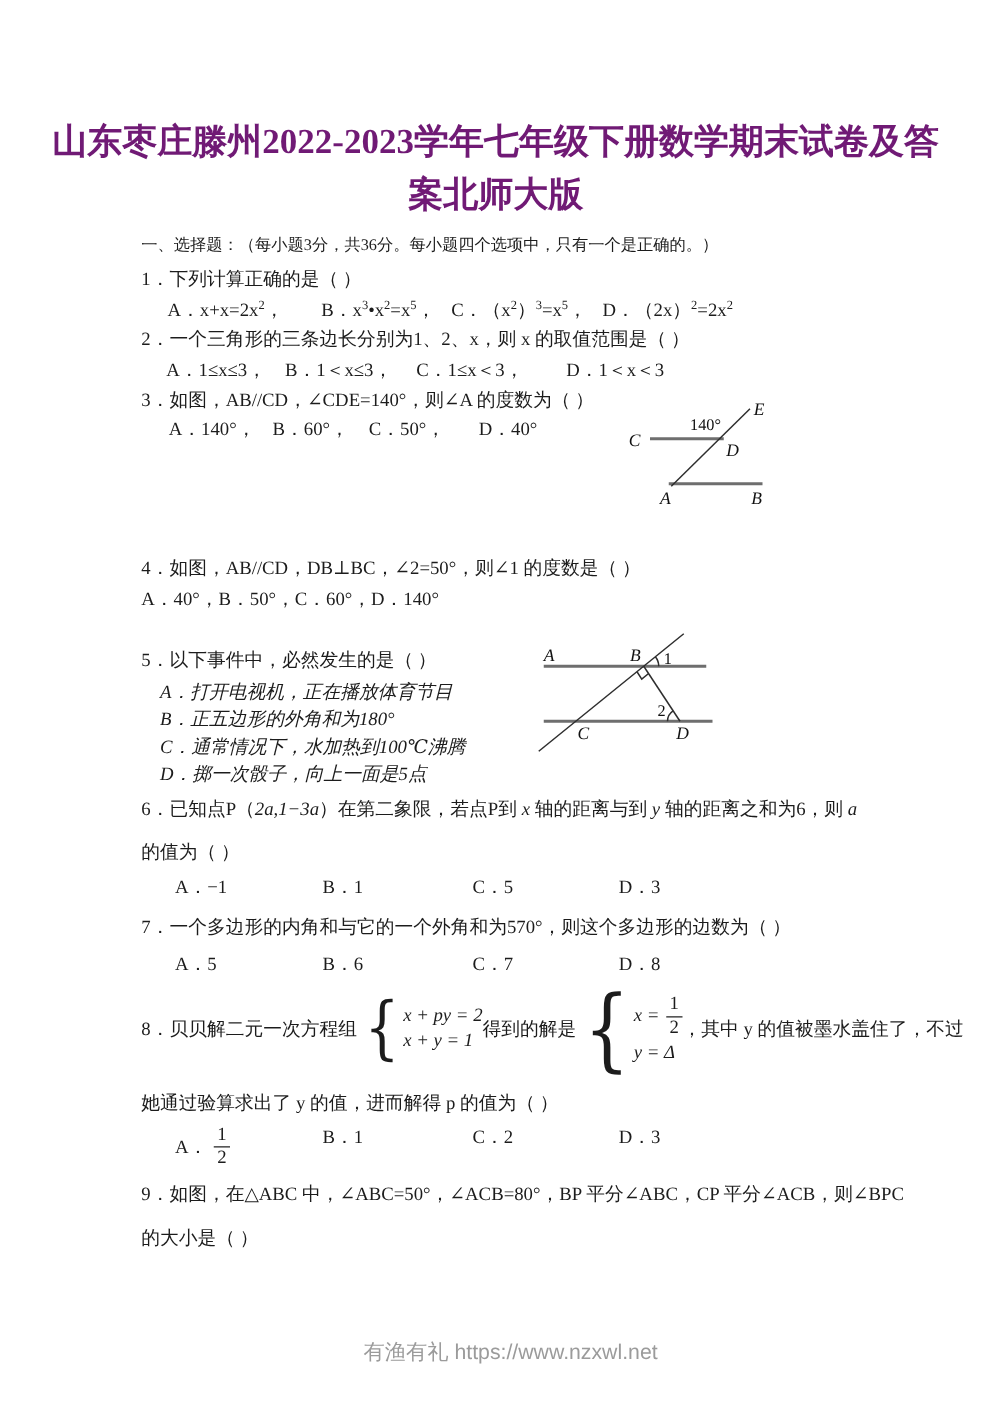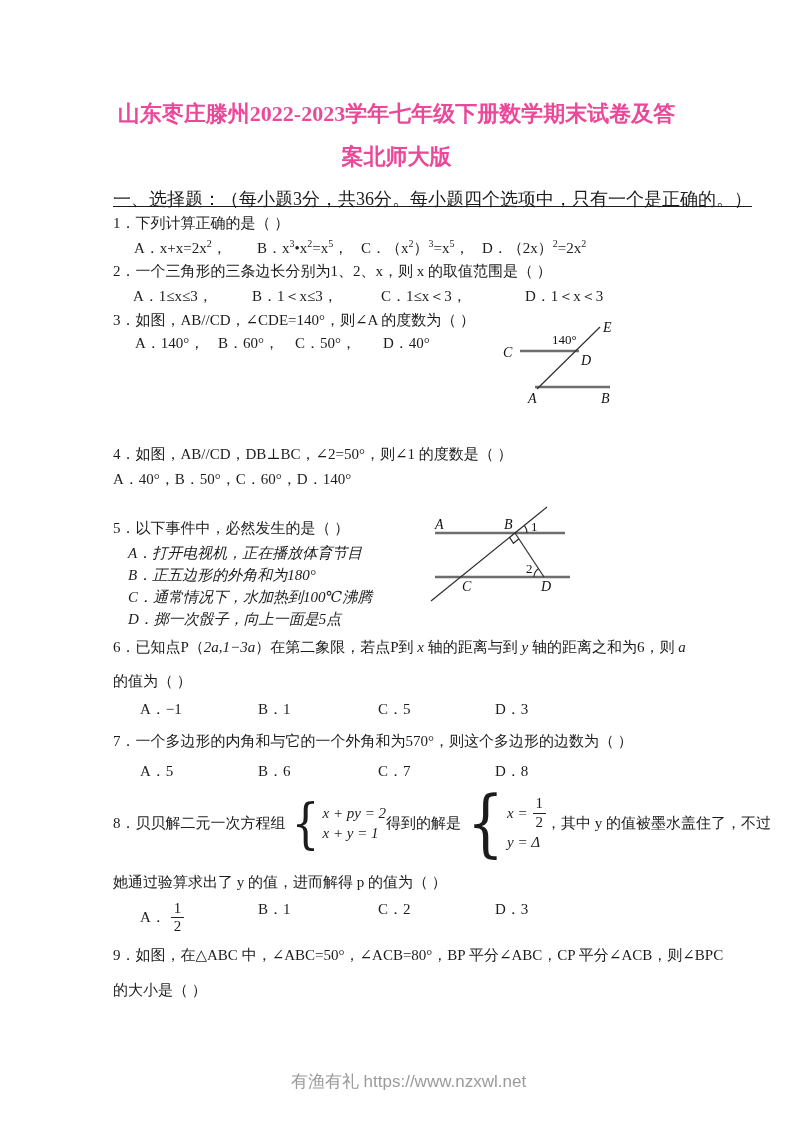--- a/index.html
+++ b/index.html
@@ -3,27 +3,27 @@
 <meta charset="utf-8">
 <style>
   html,body { margin:0; padding:0; background:#ffffff; }
   .page {
     position:relative; width:793px; height:1122px; background:#ffffff;
     font-family:"Liberation Serif","DejaVu Serif",serif;
     color:#1c1c1c; font-size:15px; overflow:hidden;
   }
   .line { position:absolute; left:113px; white-space:nowrap; }
   .title { position:absolute; top:92px; left:0; right:0; text-align:center;
-           font-weight:700; font-size:22px; color:#ec4899; }
+           font-weight:700; font-size:28px; color:#701a75; }
   .title div { line-height:43px; }
-  .sec { font-size:18px;text-decoration:underline; }
+  .sec { font-size:13px; }
   sup { font-size:10px; line-height:0; vertical-align:super; }
   .optgrid { display:grid; }
   .row1 { margin-left:21px; grid-template-columns:123px 104px 121px auto; }
-  .row2 { margin-left:20px; grid-template-columns:95px 105px 120px auto;gap:24px; }
+  .row2 { margin-left:20px; grid-template-columns:95px 105px 120px auto; }
   .row3 { margin-left:22px; grid-template-columns:83px 77px 88px auto; }
   .row4 { margin-left:27px; grid-template-columns:118px 120px 117px auto; }
   .ind  { margin-left:15px;font-style:italic; }
   i { font-style:italic; }
   .q8row { position:absolute; left:113px; top:786px; height:74px;
            display:flex; align-items:center; white-space:nowrap; }
   .brace { font-family:"DejaVu Serif",serif; font-size:44px; font-weight:400;
            display:inline-block; transform:scaleY(1.25); line-height:0.9;
            margin:0 3px 0 6px; }
   .b2 { font-size:58px; }

